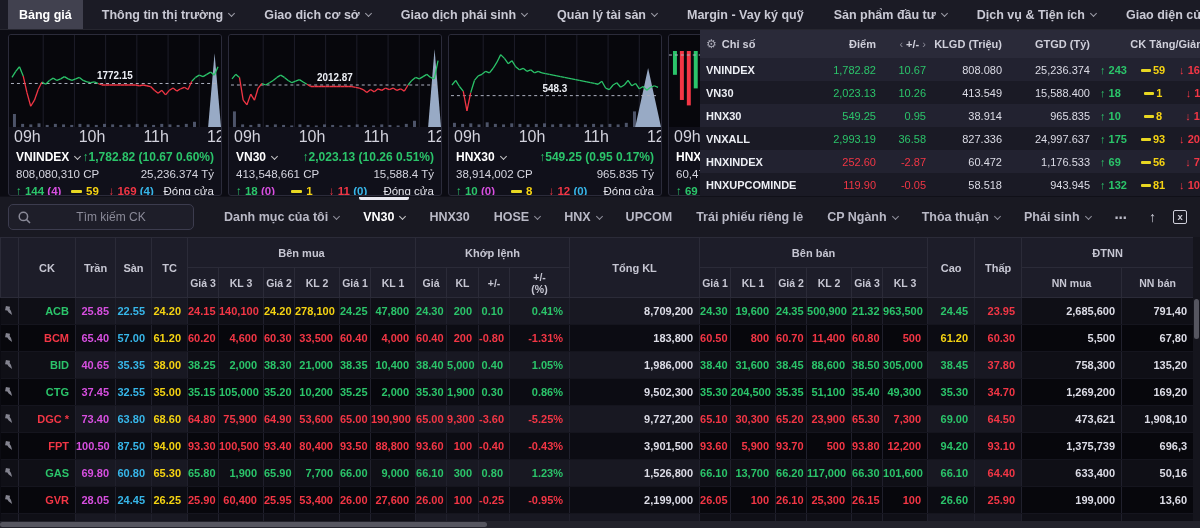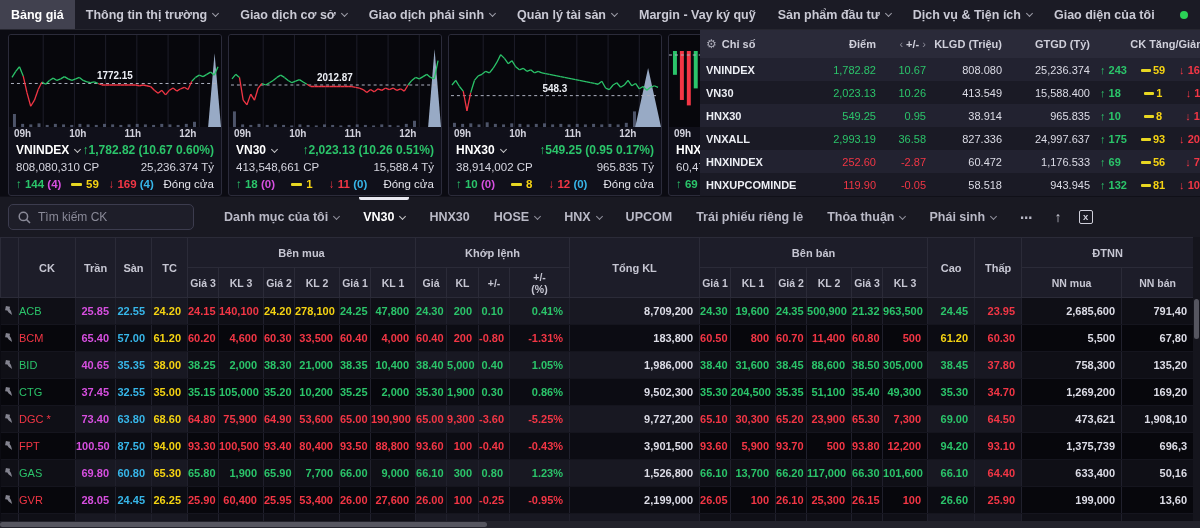--- a/index.html
+++ b/index.html
@@ -2,33 +2,33 @@
 <html style="--up: #2bc46a; --down: #f23645; --ref: #f5d312; --ceil: #d74fe0; --floor: #37b6e9; --btn: #18a15c;"><head>
 <meta charset="utf-8">
 <style>
   * { margin:0; padding:0; box-sizing:border-box; }
   html,body { background:#000; }
   body { font-family:"Liberation Sans","DejaVu Sans",sans-serif; }
   .app { position:relative; width:1200px; height:528px; overflow:hidden; background:#0b0b12; color:#e6e6ee; }
 
   
   .navbar { display:flex; align-items:stretch; height:30px; background:#1b1b25; border-bottom:1px solid #26262f; font-size:12.5px; font-weight:bold; color:#c9c9d4; }
-  .nav-item { display:flex; align-items:center; padding:0 11px; white-space:nowrap; cursor:pointer; }
+  .nav-item { display:flex; align-items:center; padding:0 11px; white-space:nowrap; cursor:pointer;margin-left:8px; }
   .nav-item.active { background:#41414f; color:#fff; }
   .nav-spacer { flex:1; }
   .status-dot { width:8px; height:8px; border-radius:50%; align-self:center; margin-right:12px; }
 
   .cv { display:inline-block; width:5px; height:5px; border-right:1.6px solid currentColor; border-bottom:1.6px solid currentColor; transform:rotate(45deg); margin-left:6px; margin-bottom:2px; opacity:.75; }
 
   
   .charts-strip { position:absolute; left:0; top:30px; width:700px; height:166px; overflow:hidden; display:flex; gap:6px; padding:4px 0 0 8px; }
   .tile { flex:0 0 214px; width:214px; background:#10101a; border:1px solid #2b2b3a; border-radius:3px; overflow:hidden; }
   .plot { height:92px; background:#07070c; }
   .plot svg { display:block; width:100%; height:92px; }
-  .times { display:flex; justify-content:space-between; padding:1px 5px 0 5px; font-size:10px; font-weight:bold; color:#d2d2dd;gap:38px; }
+  .times { display:flex; justify-content:space-between; padding:1px 5px 0 5px; font-size:16px; font-weight:normal; color:#d2d2dd;gap:38px; }
   .times.single { justify-content:flex-start; }
   .info { padding:3px 7px 0 7px; font-size:11.5px; }
   .l1,.l2,.l3 { display:flex; justify-content:space-between; align-items:center; line-height:17px; white-space:nowrap; }
   .t-name { color:#fff; font-weight:bold; font-size:12px; cursor:pointer; }
   .t-val { font-weight:bold; font-size:12px; }
   .t-shares,.t-gtgd { color:#d6d6e0; }
   .st { font-weight:bold; }
   .st i { font-style:normal; font-weight:bold; }
   .dash { display:inline-block; width:11px; height:3px; background:#e8d722; border-radius:1px; margin-right:4px; vertical-align:middle; }
   .t-session { color:#e3e3ea; }
@@ -46,42 +46,42 @@
   .ix-name { color:#eceef4; font-weight:bold; }
   .ix-num { text-align:right; }
   .ix-ck { display:flex; justify-content:space-between; padding-left:10px; font-weight:bold; }
   .ix-ck .dash { margin-right:2px; width:10px; }
   .sortmark { color:#8b8b98; font-weight:normal; }
   .gear { color:#a9a9b6; margin-right:5px; font-size:12px; }
 
   
   .toolbar { position:absolute; left:0; top:196px; width:1200px; height:41px; background:#191922; border-top:1px solid #101018; display:flex; align-items:center; font-size:12.5px; color:#b9b9c6; }
   .search { display:flex; align-items:center; gap:7px; width:186px; height:26px; margin-left:8px; padding:0 9px; border:1px solid #3c3c4e; border-radius:5px; background:#1e1e29; }
-  .search input { flex:1; min-width:0; background:transparent; border:none; outline:none; color:#5eead4; font-size:12px; font-family:inherit; }
+  .search input { flex:1; min-width:0; background:transparent; border:none; outline:none; color:#5eead4; font-size:12px; font-family:inherit;text-align:center; }
   .search input::placeholder { color:#8a8a98; }
   .tabs { display:flex; align-items:center; height:100%; margin-left:18px; }
   .tab { position:relative; display:flex; align-items:center; height:100%; padding:0 12px; white-space:nowrap; font-weight:bold; cursor:pointer; }
   .tab.active { color:#fff; }
   .tab.active::before { content:""; position:absolute; left:8px; right:8px; top:0; height:3px; background:#e8e8f0; border-radius:0 0 2px 2px; }
   .tool-icons { display:flex; align-items:center; gap:17px; margin-left:10px; color:#cfcfda; font-size:14px; }
   .tool-icons .ic { cursor:pointer; line-height:1; }
   .xls { display:inline-flex; align-items:center; justify-content:center; width:14px; height:14px; border:1.4px solid #cfcfda; border-radius:2px; font-size:9.5px; font-weight:bold; }
 
   
   .board-wrap { position:absolute; left:0; top:237px; width:1200px; height:291px; overflow:hidden; }
   table.board { border-collapse:collapse; table-layout:fixed; width:1193px; font-size:11px; }
   .board th { background:#1d1d29; color:#c6c6d2; font-weight:bold; border:1px solid #2b2b38; text-align:center; }
   .board tr.h1 th { height:30px; }
   .board tr.h2 th { height:30px; font-size:10.5px; }
   .board td { height:27px; border-right:1px solid #20202c; border-bottom:1px solid #15151e; text-align:right; padding-right:6px; white-space:nowrap; overflow:hidden; }
   .board tbody tr:nth-child(odd) { background:#181822; }
   .board tbody tr:nth-child(even) { background:#0c0c13; }
   .board td.shade { background:rgba(0,0,0,.34); }
   .board td.pin-cell { text-align:center; padding:0; }
-  .board td.ck-cell { text-align:left; font-weight:normal; }
+  .board td.ck-cell { text-align:right; font-weight:bold; }
   .board td.num { font-weight:bold; }
   .board th.two { line-height:12px; }
 
   
   .hscroll-track { position:absolute; left:0; bottom:0; width:1200px; height:7px; background:#23232c; z-index:5; }
   .hscroll-thumb { position:absolute; left:0; top:1px; width:487px; height:5px; background:#55555f; border-radius:3px; cursor:pointer; }
   .vscroll-track { position:absolute; right:0; top:237px; width:7px; height:291px; background:#15151d; z-index:5; }
   .vscroll-thumb { position:absolute; left:1px; top:62px; width:5px; height:40px; background:#55555f; border-radius:3px; cursor:pointer; }
 </style>
 </head>
@@ -593,20 +593,21 @@
       <input type="text" placeholder="Tìm kiếm CK" style="">
     </div>
     <div class="tabs" id="toolbar-tabs">
         <div class="tab">Danh mục của tôi<span class="cv"></span></div>
         <div class="tab active">VN30<span class="cv"></span></div>
         <div class="tab">HNX30</div>
         <div class="tab">HOSE<span class="cv"></span></div>
         <div class="tab">HNX<span class="cv"></span></div>
         <div class="tab">UPCOM</div>
         <div class="tab">Trái phiếu riêng lẻ</div>
+        <div class="tab">CP Ngành<span class="cv"></span></div>
         <div class="tab">Thỏa thuận<span class="cv"></span></div>
         <div class="tab">Phái sinh<span class="cv"></span></div>
         <div class="tab">⋯</div>
       </div>
     <div class="tool-icons">
 
       <span class="ic">↑</span>
       <span class="ic xls">x</span>
 
     </div>

